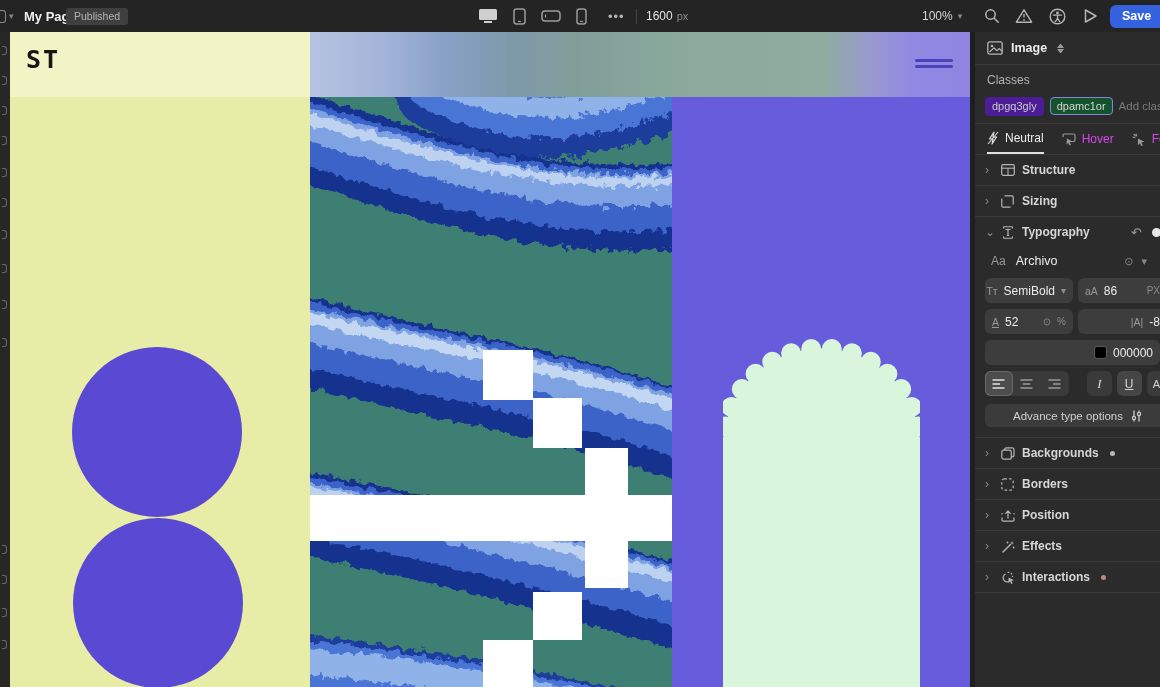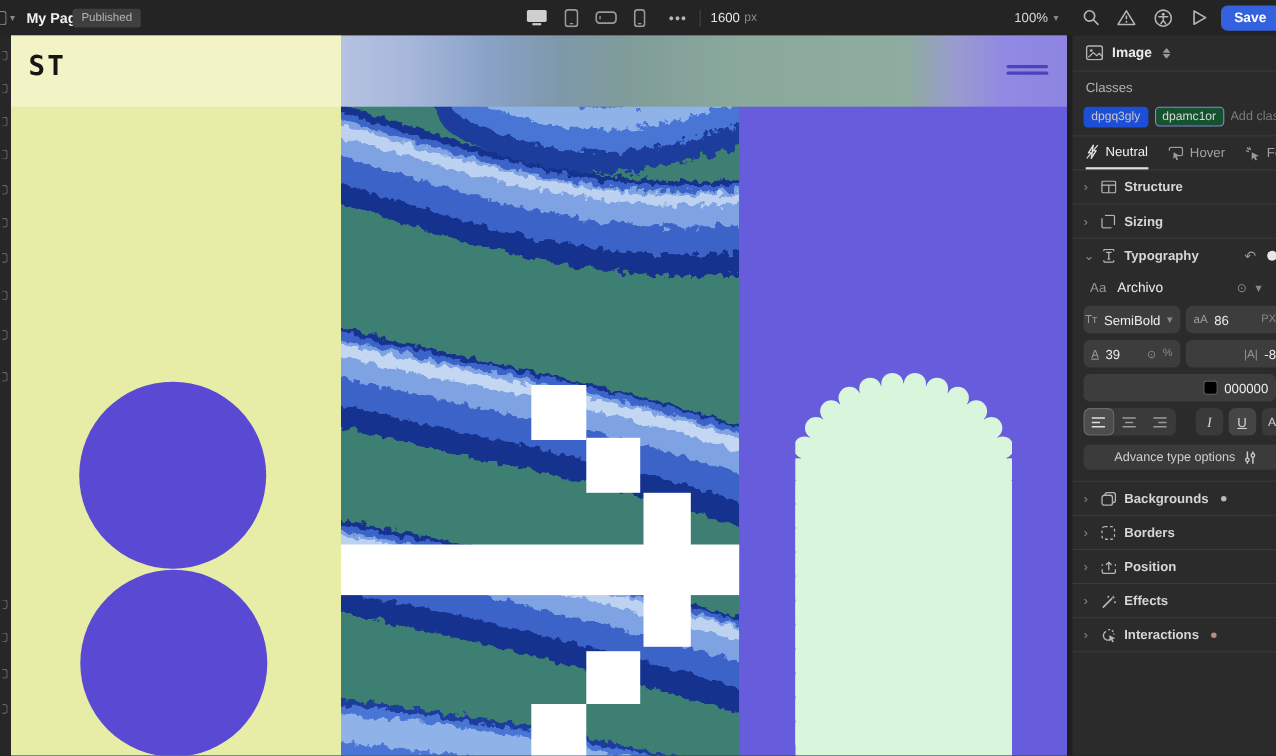--- a/index.html
+++ b/index.html
@@ -66,26 +66,26 @@
   .sb-row { position:relative; display:flex; align-items:center; }
   .sb-divider { height:1px; background:#3a3a3a; }
   #row-element { height:32px; padding:0 12px; gap:8px; }
   #row-element .lbl { font-weight:600; color:#ececec; font-size:12.5px; }
   .updown { display:flex; flex-direction:column; gap:1px; margin-left:2px; }
   .updown i { width:7px; height:4px; display:block; }
   .updown i.up { border-left:3.5px solid transparent; border-right:3.5px solid transparent; border-bottom:4px solid #9a9a9a; }
   .updown i.dn { border-left:3.5px solid transparent; border-right:3.5px solid transparent; border-top:4px solid #9a9a9a; }
   #row-classes-label { height:24px; padding:6px 12px 0; color:#b4b4b4; font-size:12px; }
   #row-chips { height:34px; padding:0 10px; gap:6px; }
-  .chip { background:#1d4ed8; color:#c9c9c9; font-size:11px; padding:3.5px 7px; border-radius:4px; cursor:pointer; white-space:nowrap; }
+  .chip { background:#4c1d95; color:#c9c9c9; font-size:11px; padding:3.5px 7px; border-radius:4px; cursor:pointer; white-space:nowrap; }
   .chip.selected { background:#14532d; border:1.5px solid #8286d9; padding:2px 6px; color:#d8d8d8; }
   #add-class { background:transparent; border:none; outline:none; color:#d0d0d0; font-size:11.5px; width:70px; }
   #add-class::placeholder { color:#7c7c7c; }
   #row-tabs { height:30px; padding:0 12px; gap:18px; }
-  .tab { display:flex; align-items:center; gap:6px; height:30px; color:#a3a3a3; font-size:12px; cursor:pointer; white-space:nowrap; }
+  .tab { display:flex; align-items:center; gap:6px; height:30px; color:#d946ef; font-size:12px; cursor:pointer; white-space:nowrap; }
   .tab.active { color:#f0f0f0; font-weight:400; border-bottom:2px solid #e0e0e0; }
   .section { height:30px; padding:0 10px; gap:7px; cursor:pointer; }
   .section .chev { color:#8a8a8a; font-size:12px; width:8px; }
   .section .lbl { color:#d6d6d6; font-size:12px; font-weight:600; }
   .dot { width:5px; height:5px; border-radius:50%; margin-left:4px; }
   .dot.gray { background:#b9b9b9; } .dot.red { background:#c08883; }
   .sec-icon { width:15px; display:flex; justify-content:center; }
   #typo-head { height:30px; padding:0 10px; gap:7px; }
   #typo-head .right { position:absolute; right:14px; display:flex; align-items:center; gap:10px; }
   .undo { color:#9a9a9a; font-size:13px; }
@@ -430,21 +430,21 @@
         <div class="field f-size">
           <span class="icn">aA</span>
           <span class="val">86</span>
           <span class="sub" style="margin-left:auto">PX</span>
         </div>
       </div>
 
       <div class="field-row">
         <div class="field f-lh">
           <span class="icn" style="text-decoration:underline">A</span>
-          <span class="val">39</span>
+          <span class="val">52</span>
           <span class="sub" style="margin-left:auto">⊙</span>
           <span class="sub">%</span>
         </div>
         <div class="field f-ls">
           <span class="icn">|A|</span>
           <span class="val">-8</span>
         </div>
       </div>
 
       <div class="field-row">

